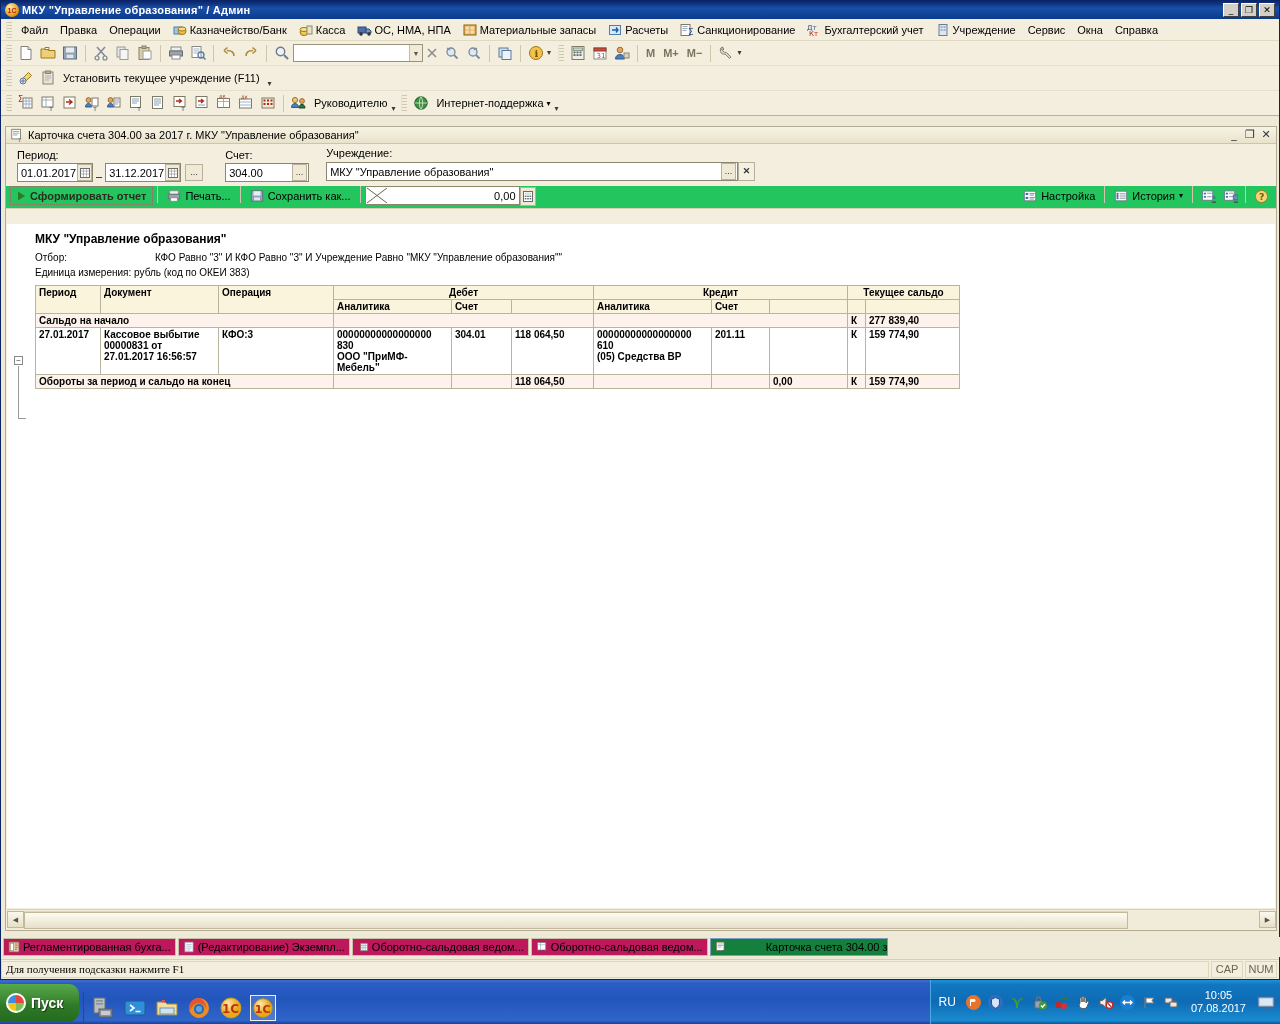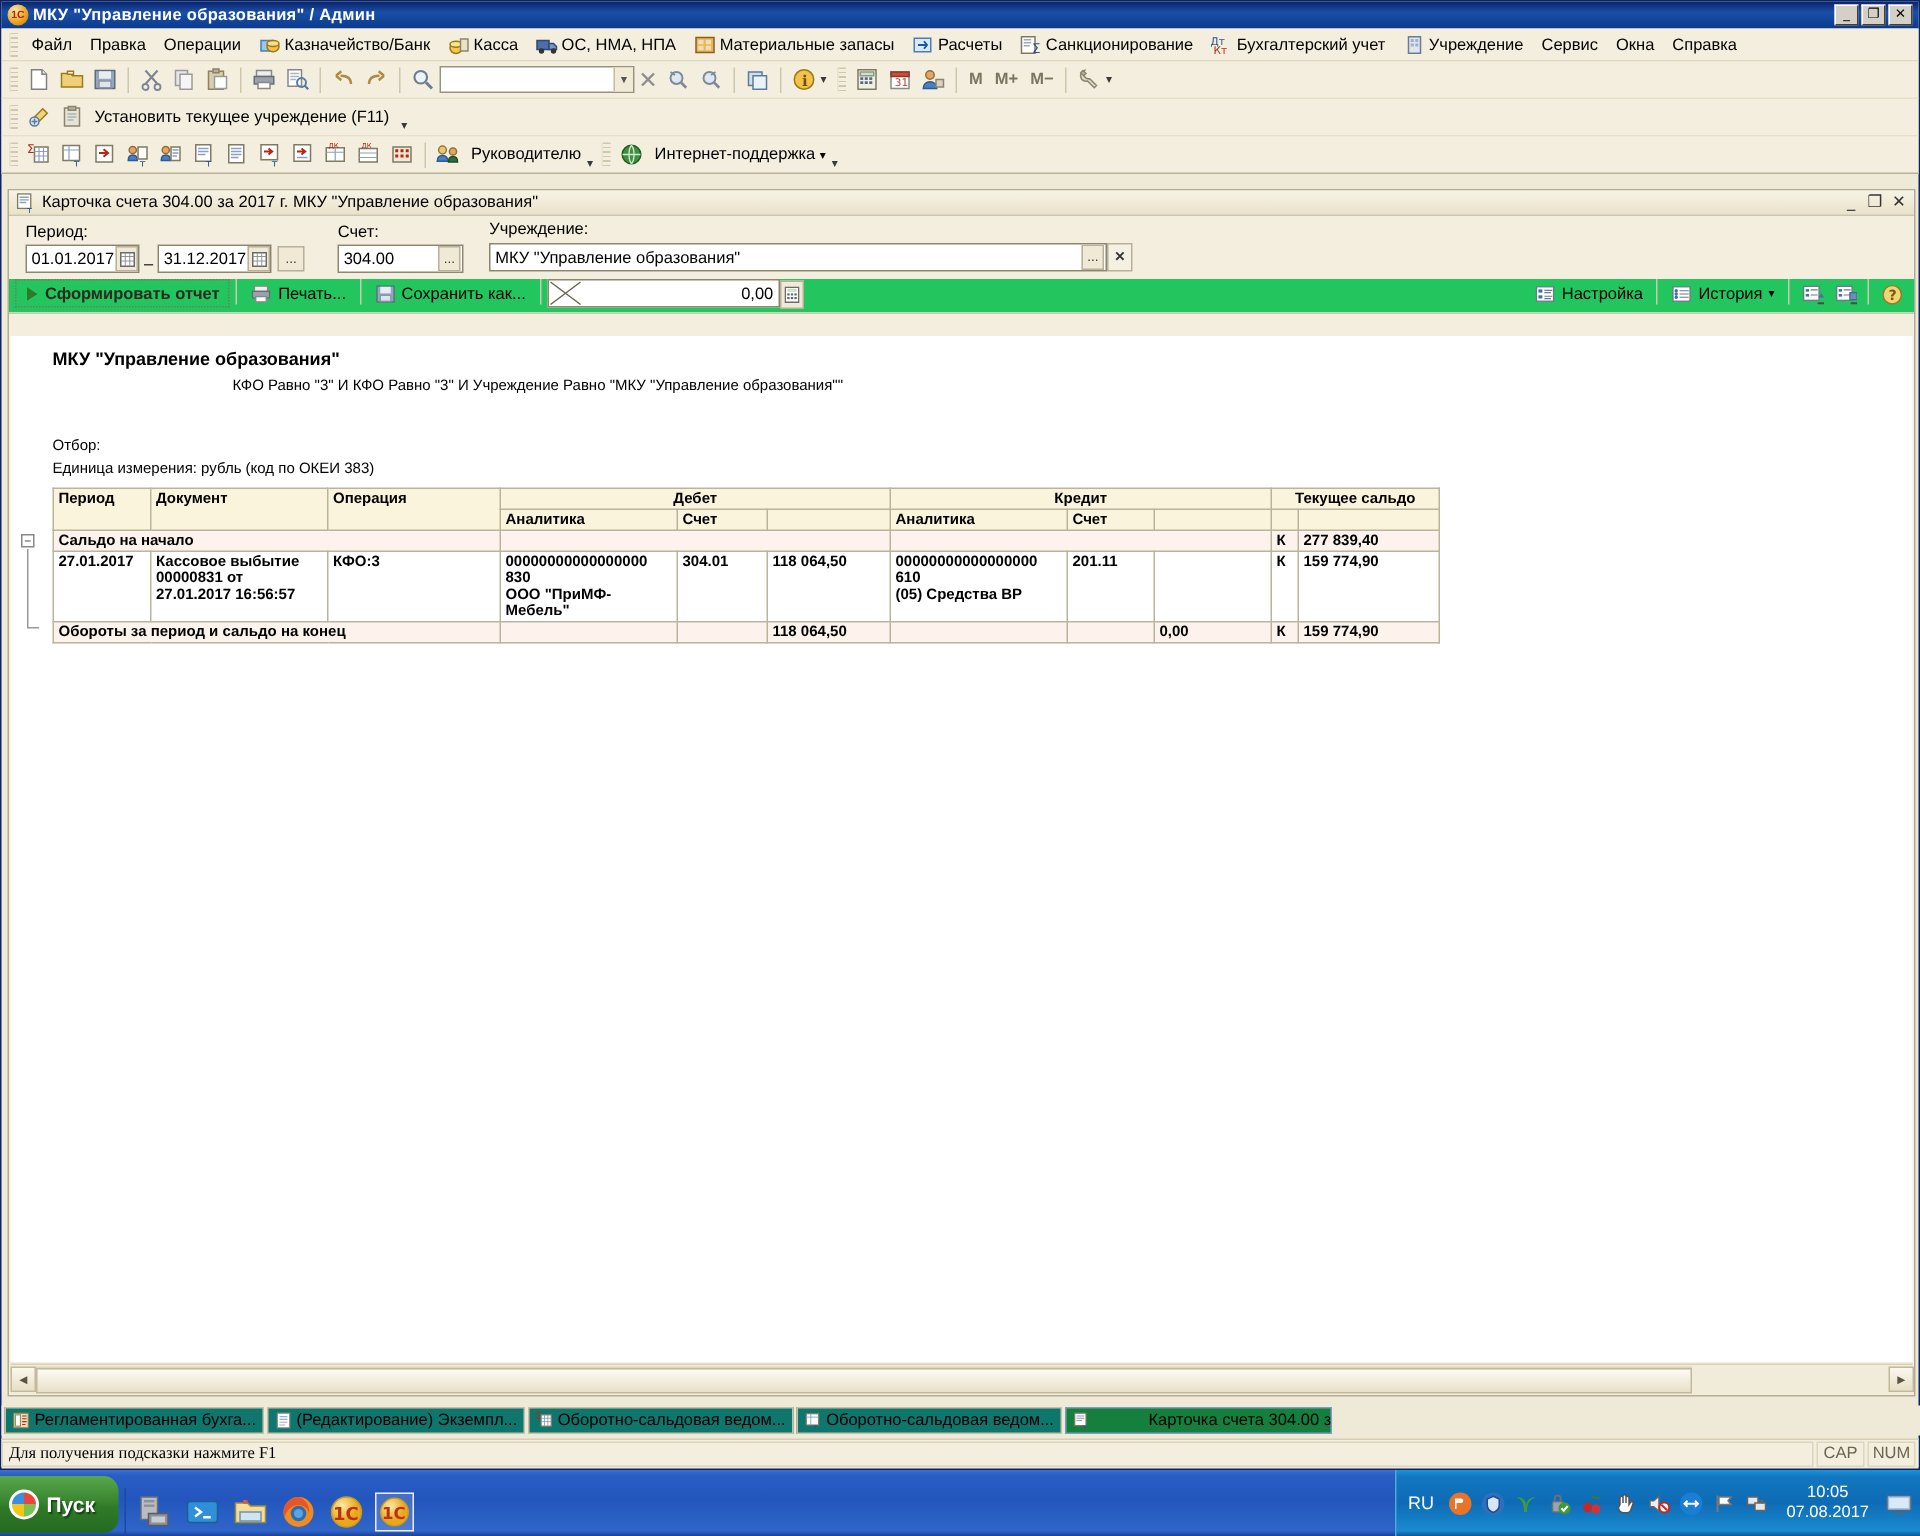--- a/index.html
+++ b/index.html
@@ -135,21 +135,21 @@
 
   
   .report-area {
     position: absolute; left: 1px; top: 97px; right: 1px; bottom: 22px;
     background: #fff; overflow: hidden;
   }
   .rep-head-block { padding: 8px 0 0 28px; }
   .rep-org { font-size: 12px; font-weight: bold; color: #000; }
   .rep-title { font-size: 15px; font-weight: bold; color: #000; margin-top: 2px; }
   .rep-filter { font-size: 10px; margin-top: 6px; display:flex; }
-  .rep-filter .lbl { width: 120px; margin-top: 40px; }
+  .rep-filter .lbl { width: 120px; }
   .rep-unit { font-size: 10px; margin-top: 4px; }
 
   table.rep { border-collapse: collapse; margin-left: 28px; margin-top: 7px; font-size: 10px; }
   table.rep td, table.rep th {
     border: 1px solid #b9b49c; padding: 1px 3px; vertical-align: top;
     font-weight: bold; text-align: left;
   }
   .hdr { background: #faf4dc; }
   .row-total { background: #fdf3ec; }
   .num { text-align: right; }
@@ -183,21 +183,21 @@
     border: 1px solid #c2b99d;
   }
 
   
   .taskstrip {
     position: absolute; left: 0; bottom: 22px; width: 1280px; height: 20px;
     background: #efe9d8; display: flex; align-items: center; gap: 2px; padding-left: 2px;
   }
   .task-btn {
     height: 18px; display: flex; align-items: center; gap: 3px; padding: 0 4px;
-    font-size: 11px; background: #0f766e; border: 1px solid #c8c0a6;
+    font-size: 11px; background: #be185d; border: 1px solid #c8c0a6;
     max-width: 178px; overflow: hidden; white-space: nowrap;
   }
   .task-btn.active { background: #15803d; border-color: #7f9dc0; gap: 39px; }
 
   
   .statusbar {
     position: absolute; left: 0; bottom: 1px; width: 1278px; height: 19px;
     background: #f3eedd; display: flex; align-items: center;
     border-top: 1px solid #d6cdb2; font-size: 11px;
   }

